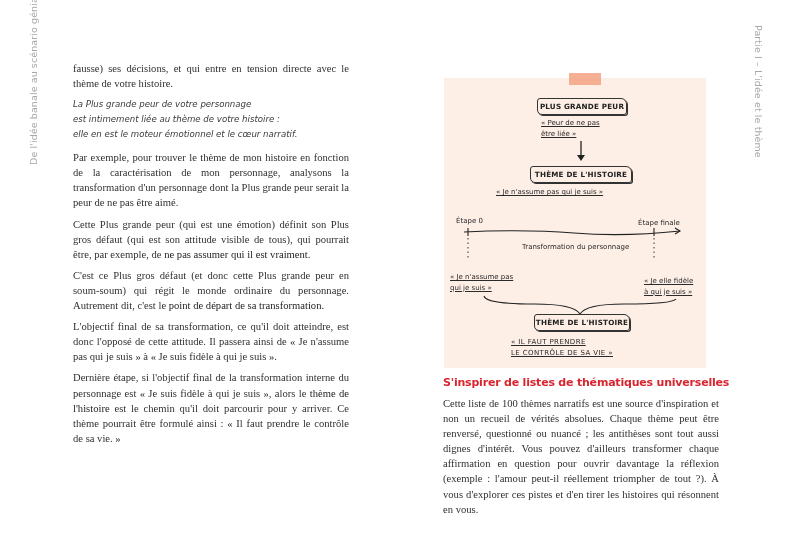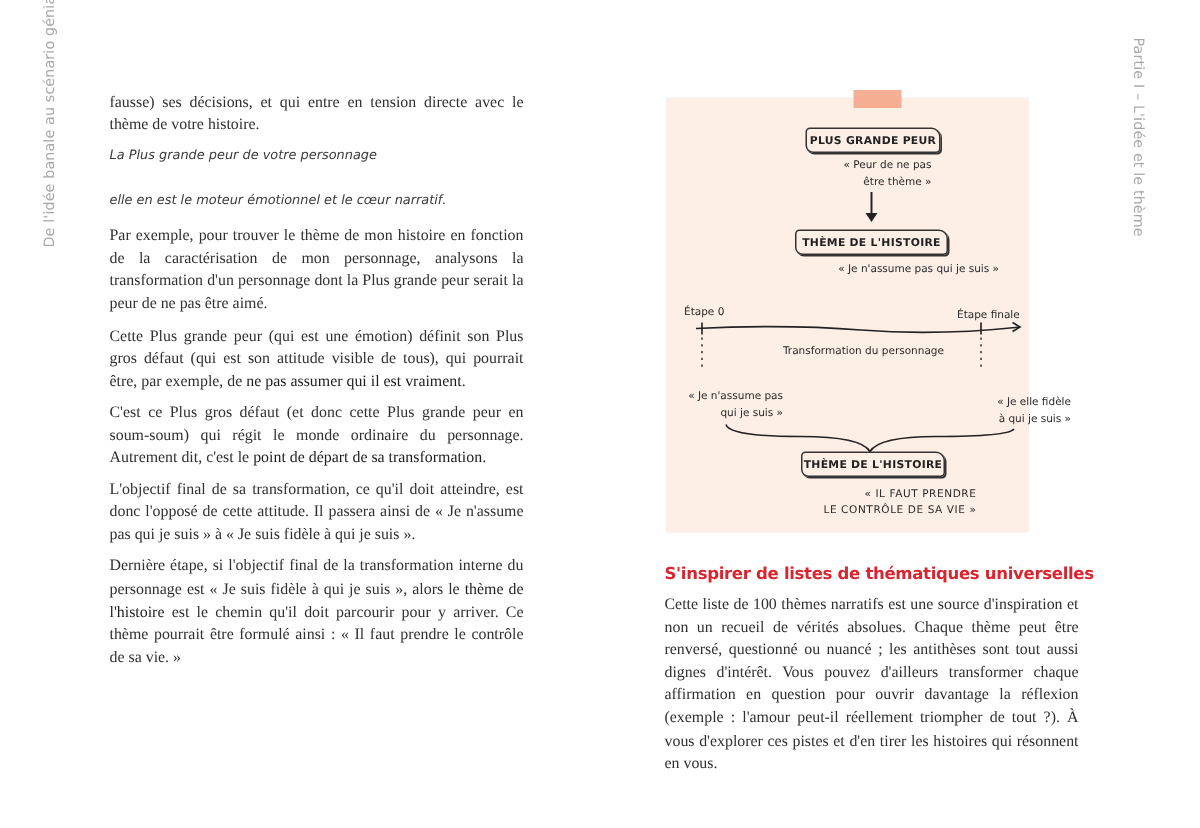--- a/index.html
+++ b/index.html
@@ -31,63 +31,63 @@
     font-family:"DejaVu Sans","Liberation Sans",sans-serif; font-style:italic; font-size:8.6px;
     line-height:15px; color:#3a3a3a; margin:4px 0 8px 0 !important;
   }
 
   .section-heading {
     position:absolute; left:443px; top:376px; font-family:"DejaVu Sans","Liberation Sans",sans-serif;
     font-weight:bold; font-size:11px; color:#d9252f; letter-spacing:-0.2px;
   }
 
   .diagram {
-    position:absolute; left:444px; top:65px; width:242px; height:290px; background:#fdeee6;
+    position:absolute; left:444px; top:78px; width:262px; height:290px; background:#fdeee6;
   }
   .tape { position:absolute; left:125px; top:-5px; width:32px; height:12px; background:#f4a688; opacity:0.9; }
   .hand { font-family:"DejaVu Sans","Liberation Sans",sans-serif; color:#2a2a2a; position:absolute; white-space:nowrap; }
   .box {
     position:absolute; border:1.2px solid #333; border-radius:3px 6px 3px 5px;
     font-family:"DejaVu Sans","Liberation Sans",sans-serif; font-weight:bold; font-size:7.2px;
     text-align:center; color:#222; letter-spacing:0.2px; box-shadow:1px 1px 0 #333;
   }
-  .small { font-size:7px; text-align:right; line-height:10.5px; }
+  .small { font-size:7px; text-align:left; line-height:10.5px;text-decoration:underline; }
 </style>
 </head>
 <body>
 
 <div class="page page-left">
   <div class="running-head rh-left">De l'idée banale au scénario génial</div>
 
   <div class="body-text left-col">
     <p>fausse) ses décisions, et qui entre en tension directe avec le thème de votre histoire.</p>
     <p class="quote">
       <span>La Plus grande peur de votre personnage</span><br>
-      <br>
+      <span>est intimement liée au thème de votre histoire :</span><br>
       <span>elle en est le moteur émotionnel et le cœur narratif.</span>
     </p>
     <p>Par exemple, pour trouver le thème de mon histoire en fonction de la caractérisation de mon personnage, analysons la transformation d'un personnage dont la Plus grande peur serait la peur de ne pas être aimé.</p>
     <p><span>Cette Plus grande peur (qui est une émotion) définit son Plus gros défaut (qui est son attitude visible de tous), qui pourrait être, par exemple, de </span><b>ne pas assumer qui il est vraiment.</b></p>
     <p><span>C'est ce Plus gros défaut (et donc cette Plus grande peur en soum-soum) qui régit le monde ordinaire du personnage. Autrement dit, c'est le </span><b>point de départ de sa transformation.</b></p>
     <p>L'objectif final de sa transformation, ce qu'il doit atteindre, est donc l'opposé de cette attitude. Il passera ainsi de « Je n'assume pas qui je suis » à « Je suis fidèle à qui je suis ».</p>
     <p><span>Dernière étape, si l'objectif final de la transformation interne du personnage est « Je suis fidèle à qui je suis », alors le </span><b>thème de l'histoire</b><span> est le chemin qu'il doit parcourir pour y arriver. Ce thème pourrait être formulé ainsi : « Il faut prendre le contrôle de sa vie. »</span></p>
   </div>
 
   <div class="folio folio-left">38</div>
 </div>
 
 <div class="running-head rh-right">Partie I – L'idée et le thème</div>
 
 <div class="diagram">
   <div class="tape"></div>
 
   <div class="box" style="left:93px; top:20px; width:88px; height:15px; line-height:15px;">PLUS GRANDE PEUR</div>
   <div class="hand small" style="left:97px; top:40px; width:80px;">
     <span>« Peur de ne pas</span><br>
-    <span>être thème »</span>
+    <span>être liée »</span>
   </div>
 
   <svg style="position:absolute; left:0; top:0;" width="274" height="290">
     <g>
       <line x1="137" y1="63" x2="137" y2="79" stroke="#222" stroke-width="1.3"></line>
       <polygon points="133,77 141,77 137,83" fill="#222"></polygon>
     </g>
     <g>
       <path d="M 20 154 Q 80 151 130 155 T 236 153" stroke="#222" stroke-width="1.1" fill="none"></path>
       <polyline points="231,150 236,153 231,156" stroke="#222" stroke-width="1.1" fill="none"></polyline>

